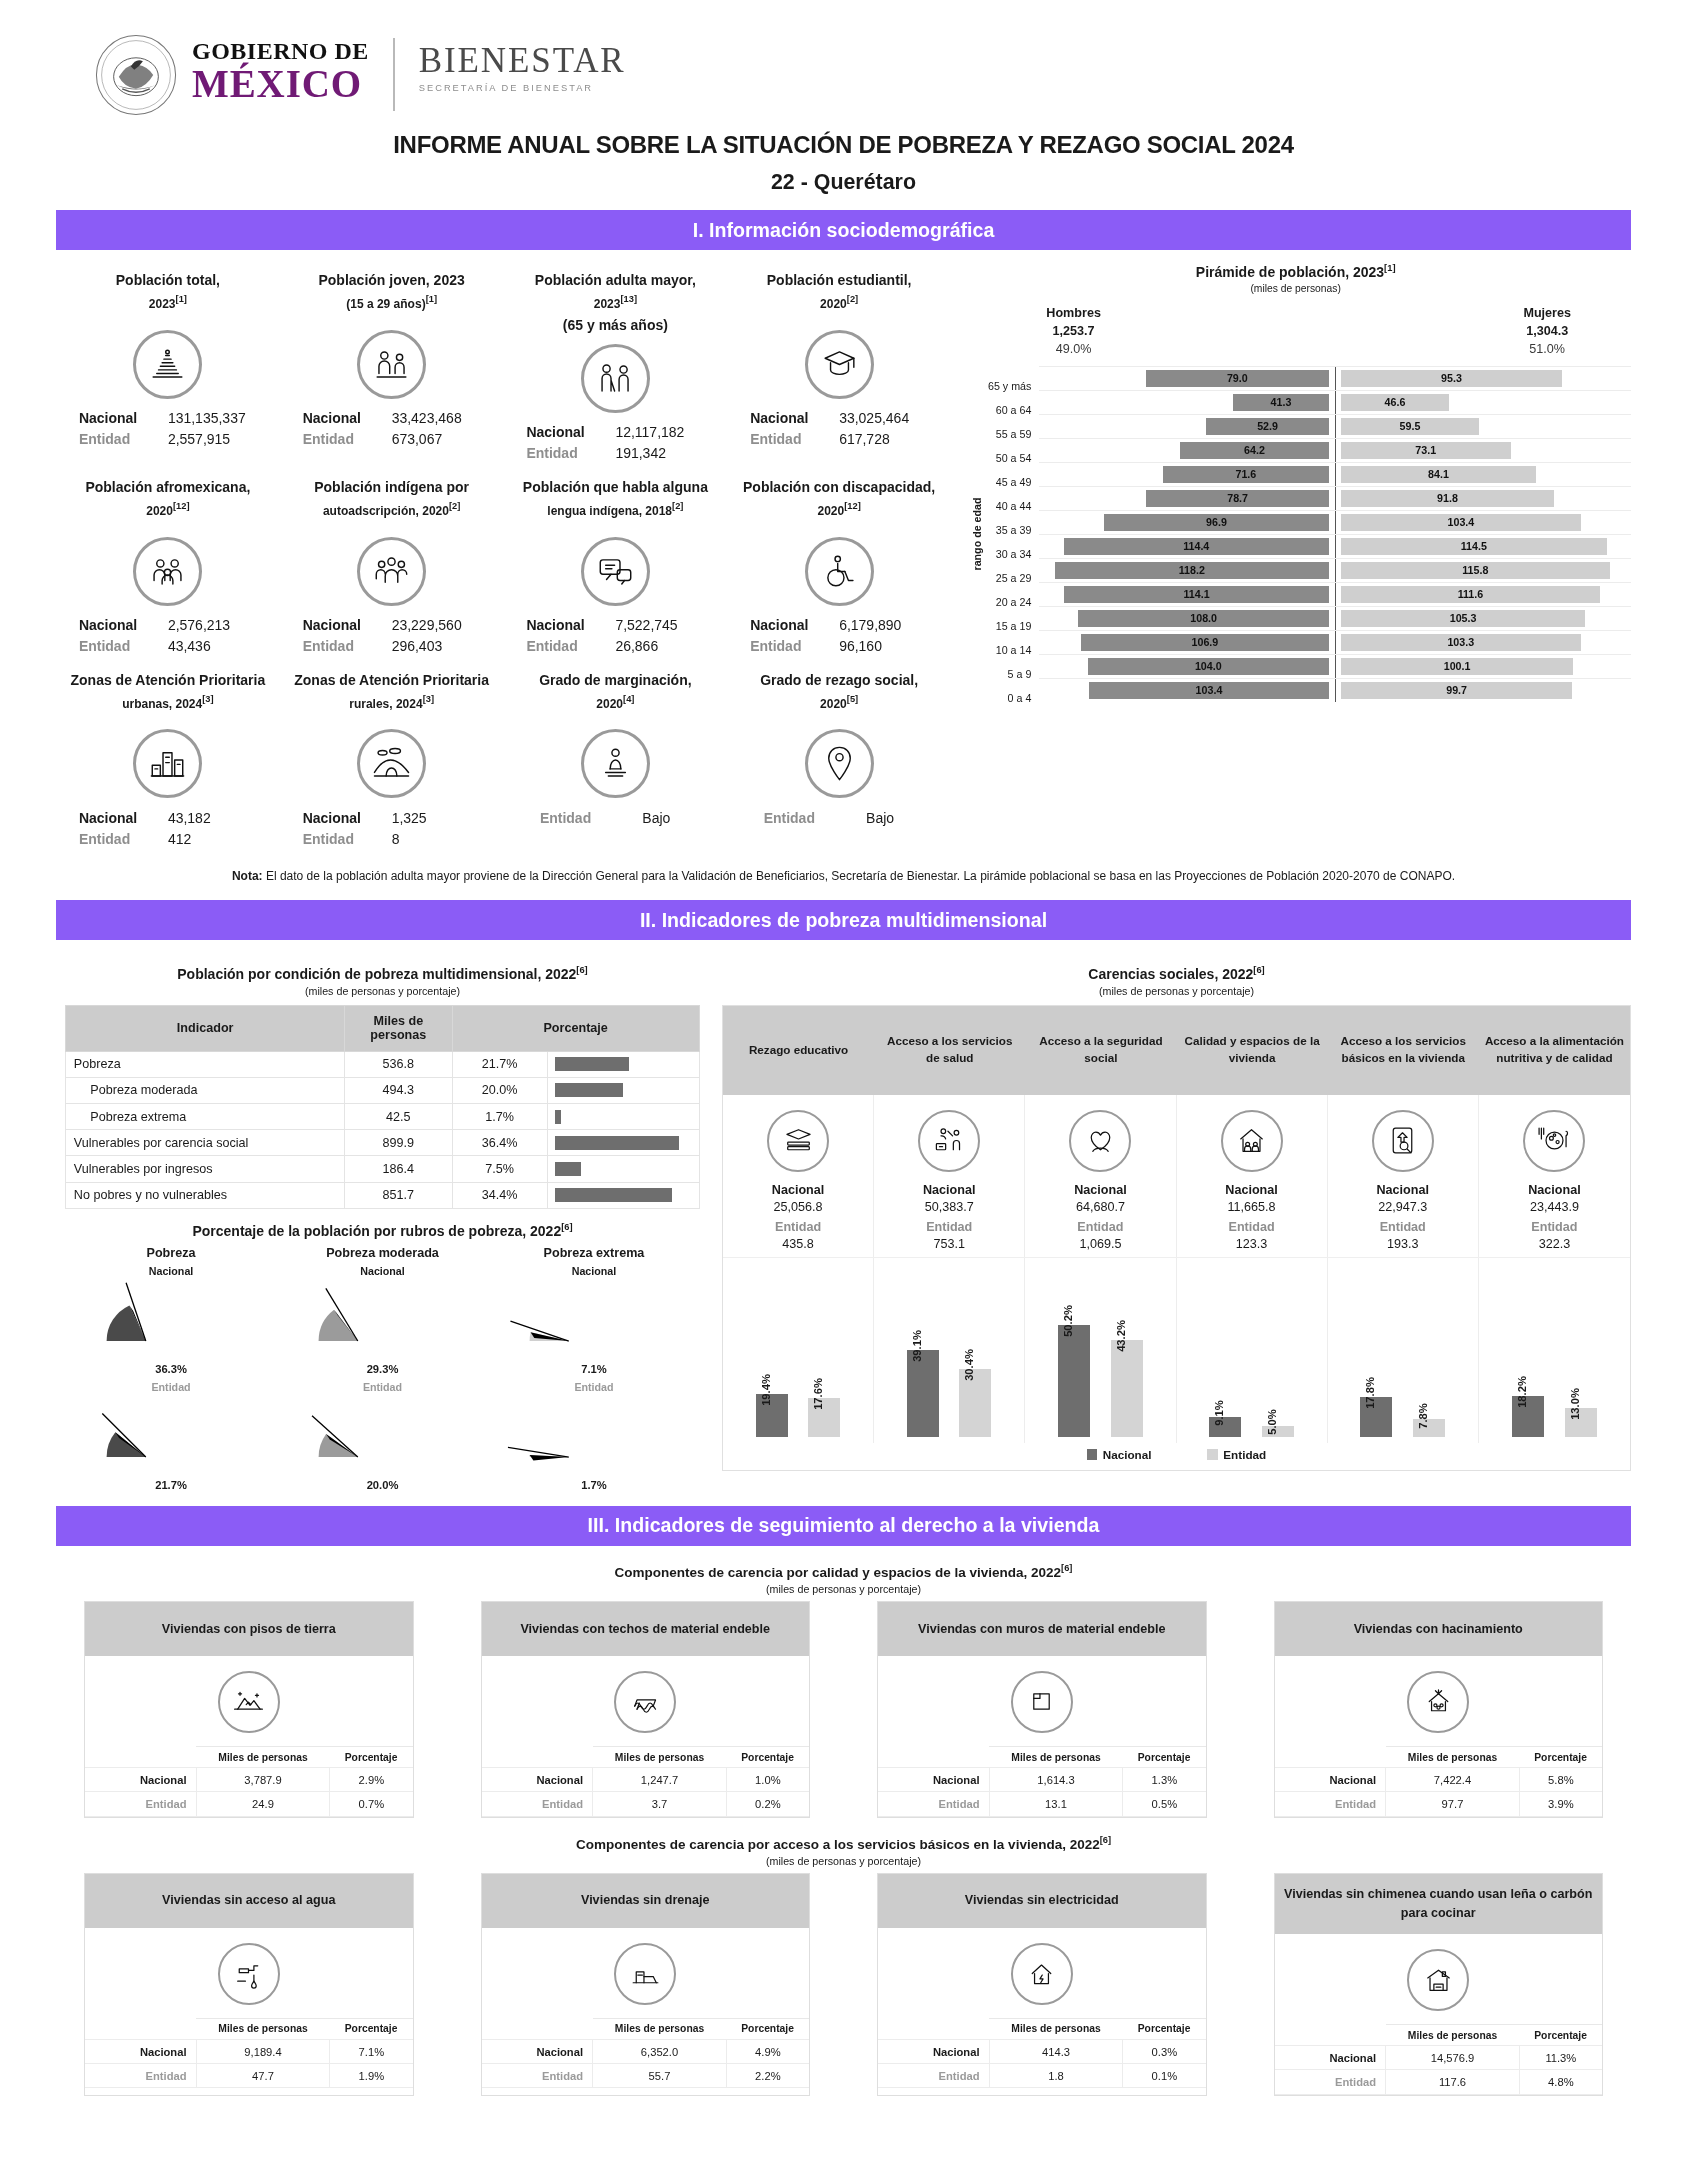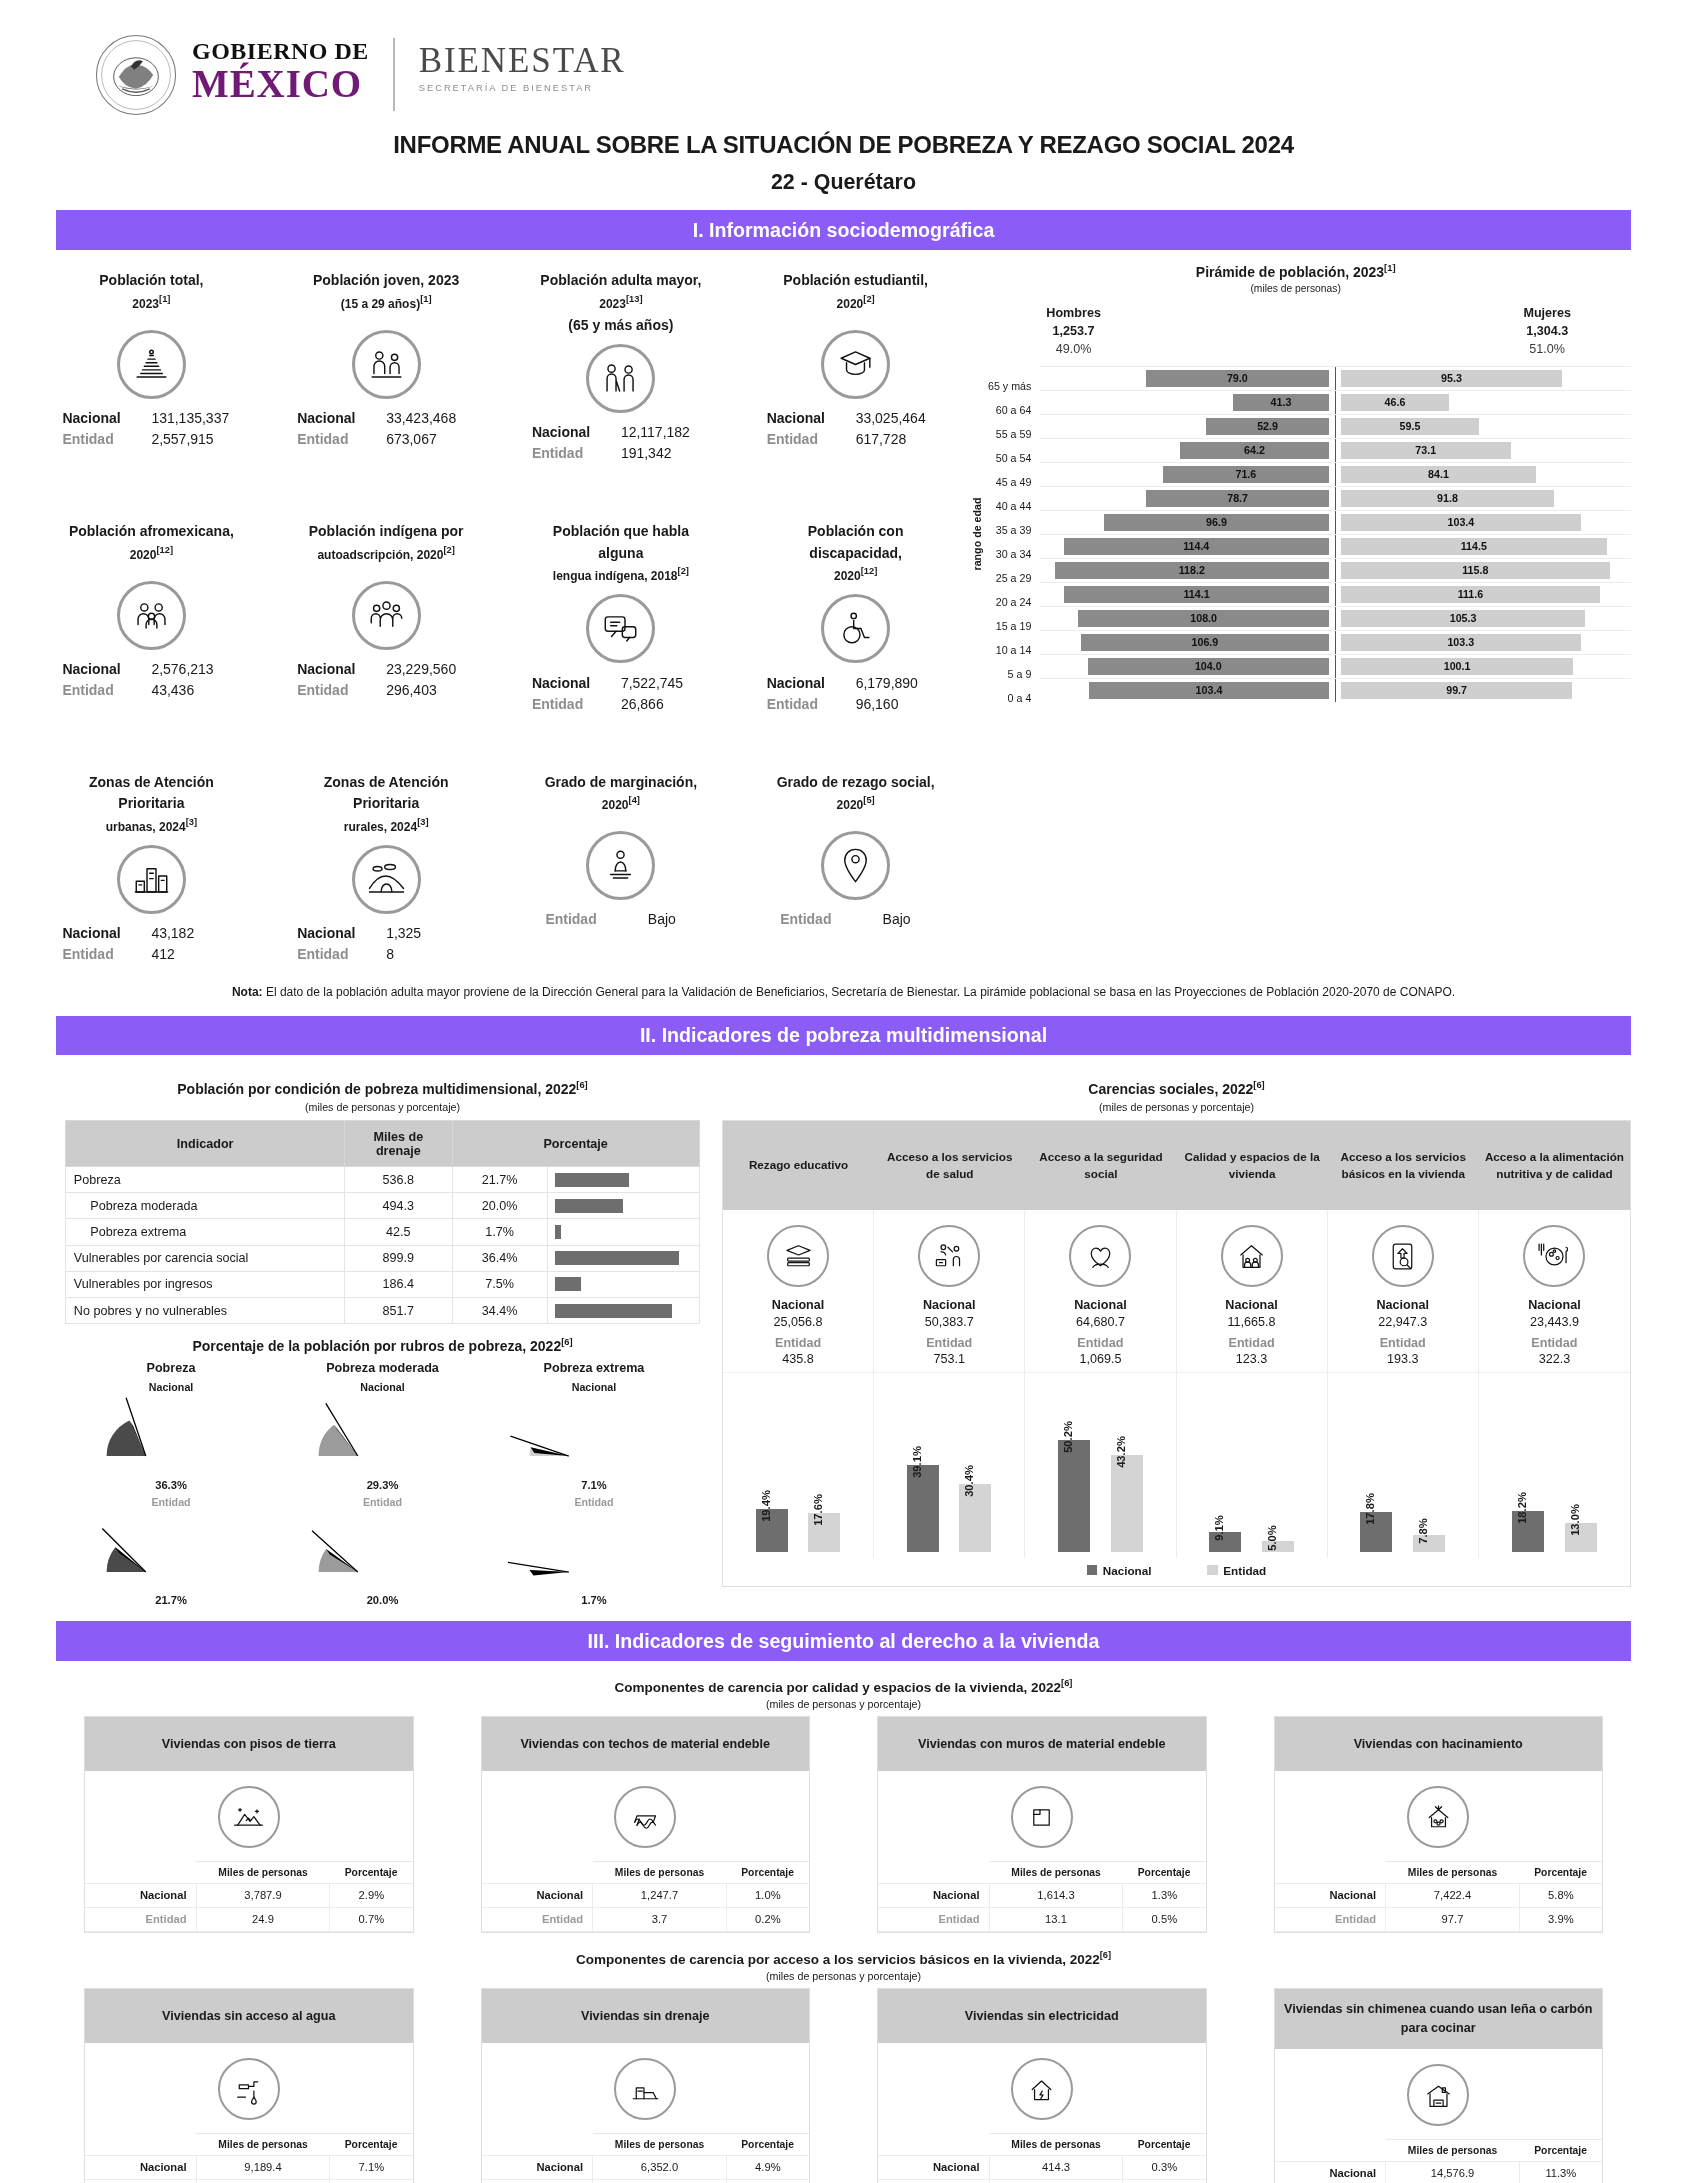--- a/index.html
+++ b/index.html
@@ -31,21 +31,21 @@
   .secbar {
     background: #8b5cf6; color: #fff; text-align: center;
     font-size: 19.6px; font-weight: bold; padding: 8.4px 0; margin-top: 15px;
   }
 
   
   .sec1 { display: flex; margin-top: 13px; }
   .sec1-left { width: 895px; flex: 0 0 895px; }
   .sec1-right { flex: 1; padding-left: 9.3px; }
 
-  .card-grid { display: grid; grid-template-columns: repeat(4, 1fr); gap: 44px; }
+  .card-grid { display: grid; grid-template-columns: repeat(4, 1fr); }
   .dcard { text-align: center; padding: 7.5px 5.6px 5.6px; }
   .dcard .cap { font-size: 14px; font-weight: bold; line-height: 1.55; min-height: 52px; }
   .dcard .cap .yr { font-size: 12px; }
   .dcard .cap sup { font-size: 9.3px; }
   .circ {
     width: 69px; height: 69px; border: 3.7px solid #9a9a9a; border-radius: 50%;
     margin: 7.5px auto 9.3px; display: flex; align-items: center; justify-content: center;
   }
   .circ svg { width: 43px; height: 43px; }
   .kv { display: flex; justify-content: center; gap: 13px; font-size: 14px; line-height: 1.5; }
@@ -688,21 +688,21 @@
   <div class="secbar">II. Indicadores de pobreza multidimensional</div>
 
   <div class="sec2">
     <div class="sec2-left">
       <div class="blk-title"><span>Población por condición de pobreza multidimensional, 2022</span><sup>[6]</sup></div>
       <div class="blk-sub">(miles de personas y porcentaje)</div>
       <table class="pov">
         <thead>
           <tr>
             <th>Indicador</th>
-            <th><span>Miles de</span><br><span>drenaje</span></th>
+            <th><span>Miles de</span><br><span>personas</span></th>
             <th colspan="2">Porcentaje</th>
           </tr>
         </thead>
         <tbody id="povbody">
             <tr>
               <td class="ind">Pobreza</td>
               <td class="num">536.8</td>
               <td class="pct">21.7%</td>
               <td class="barc">
                 <div class="minibar" style="width:54.25%"></div>

